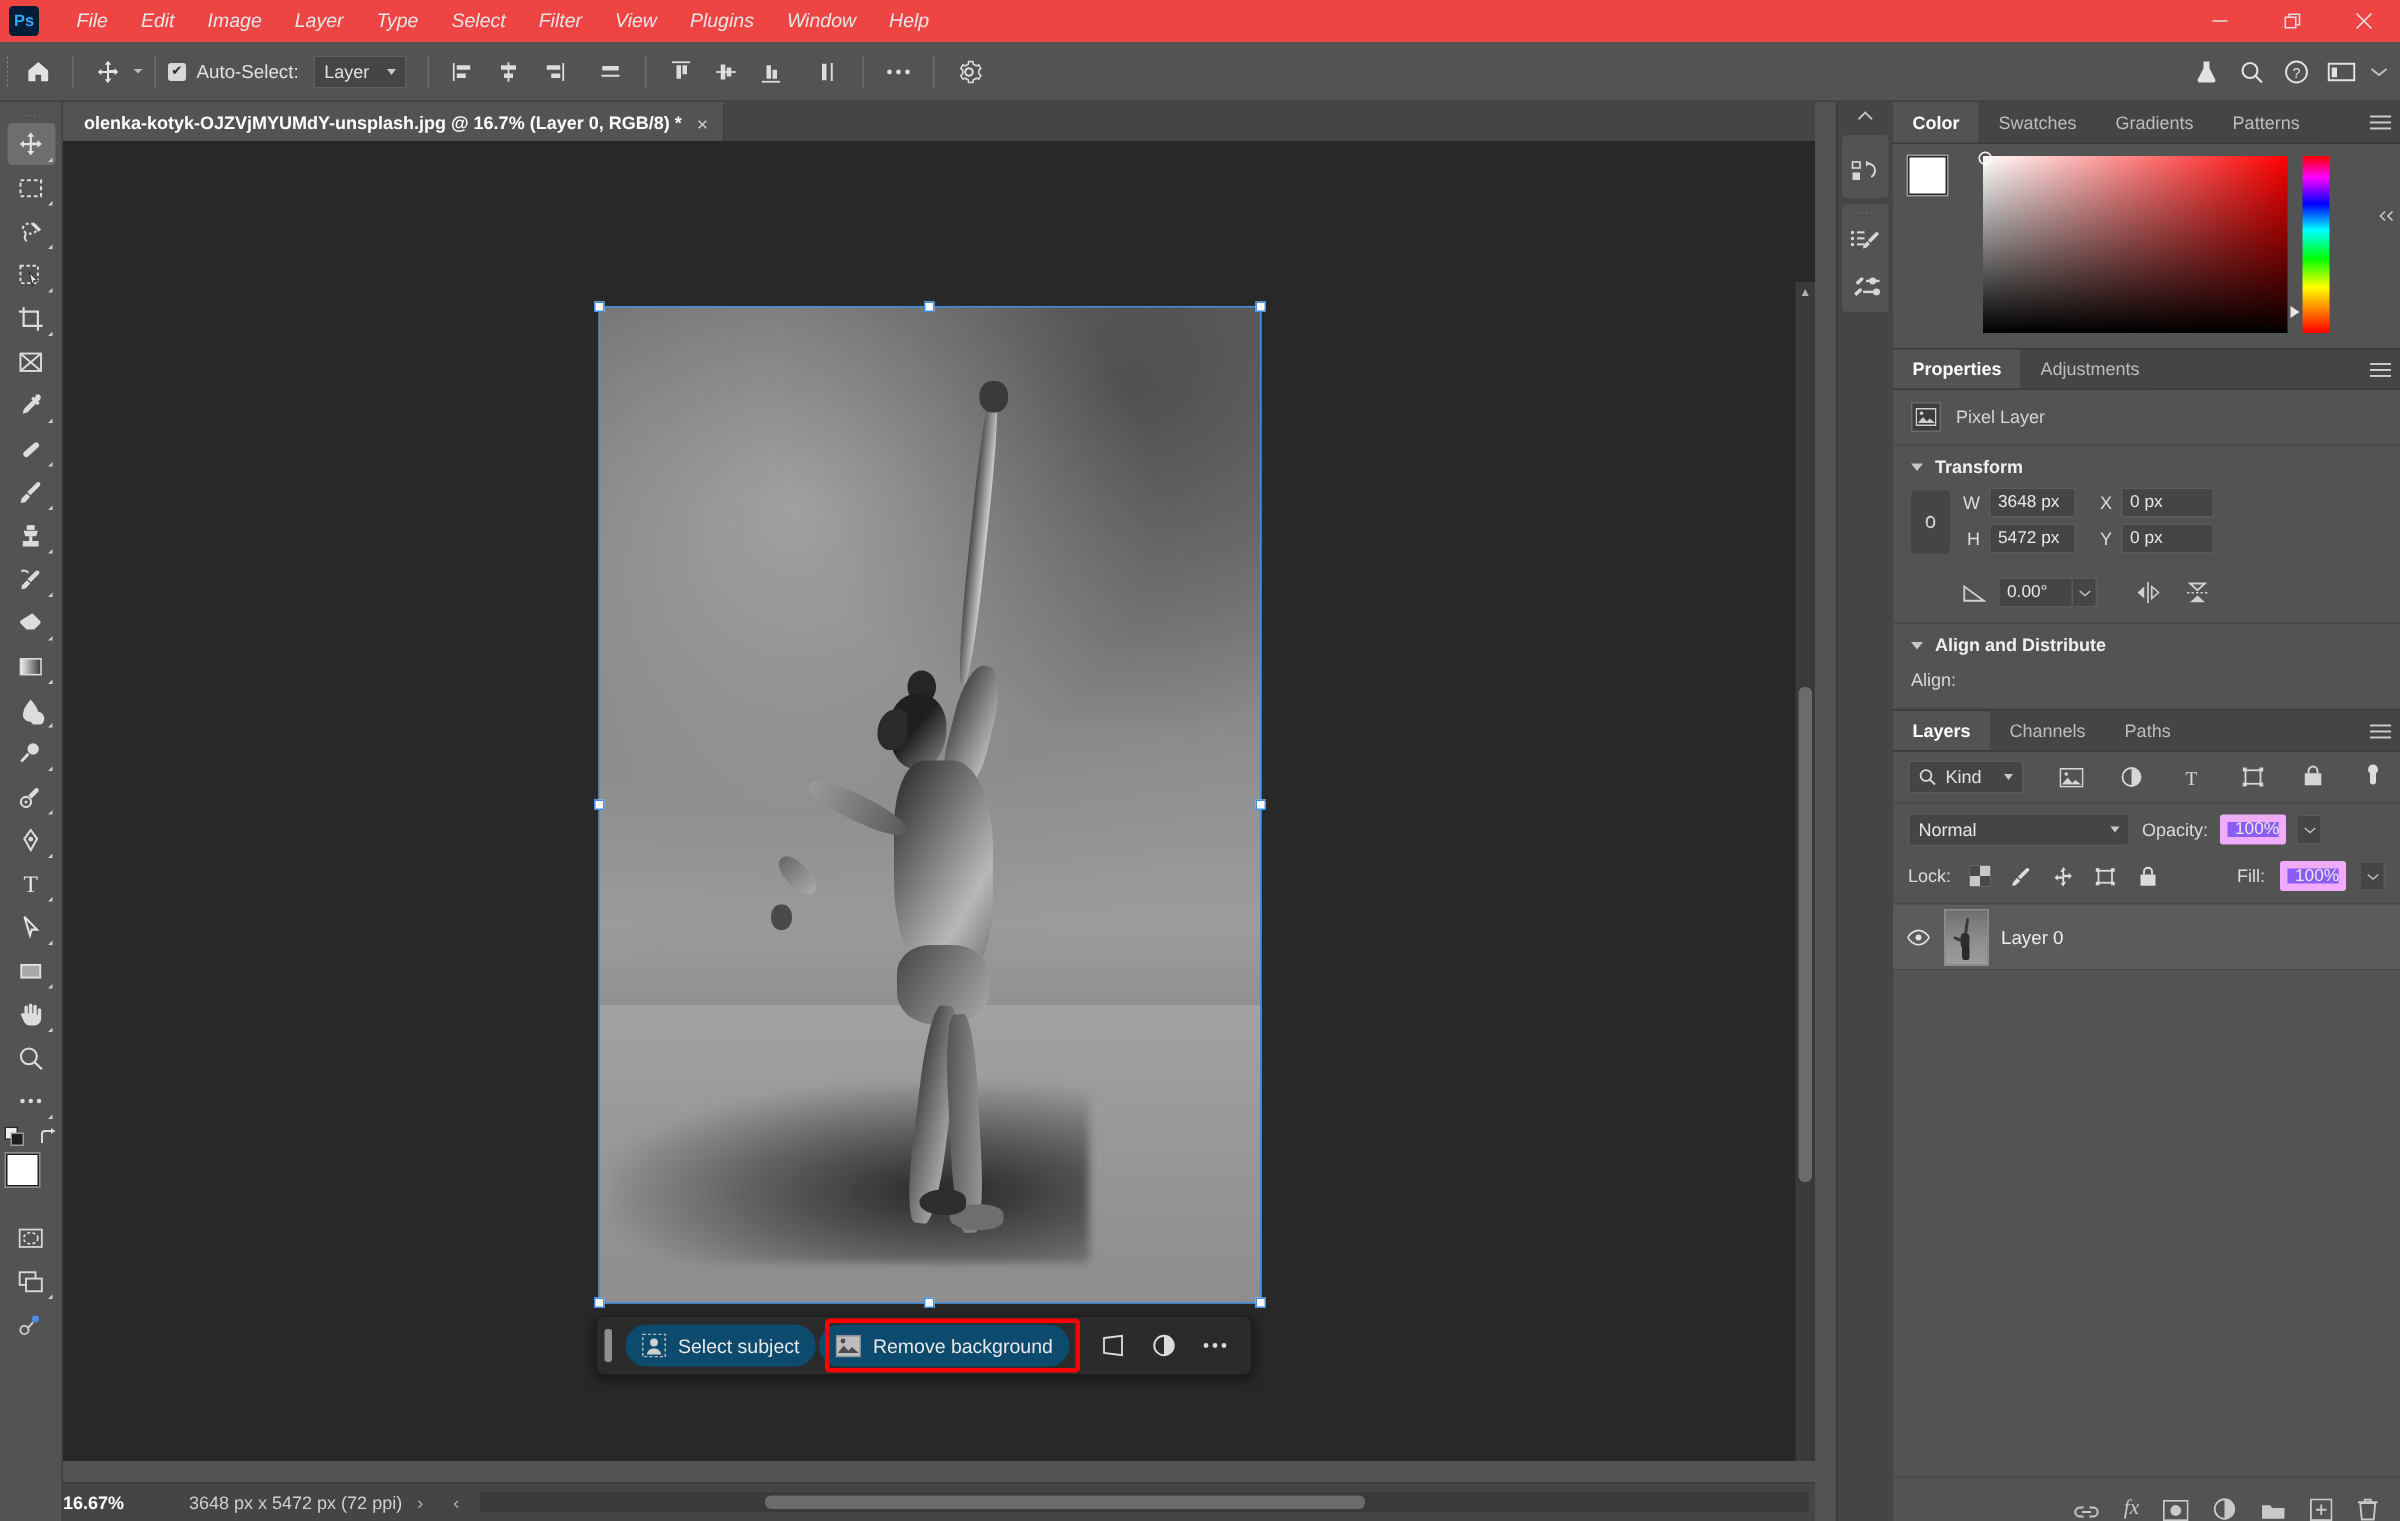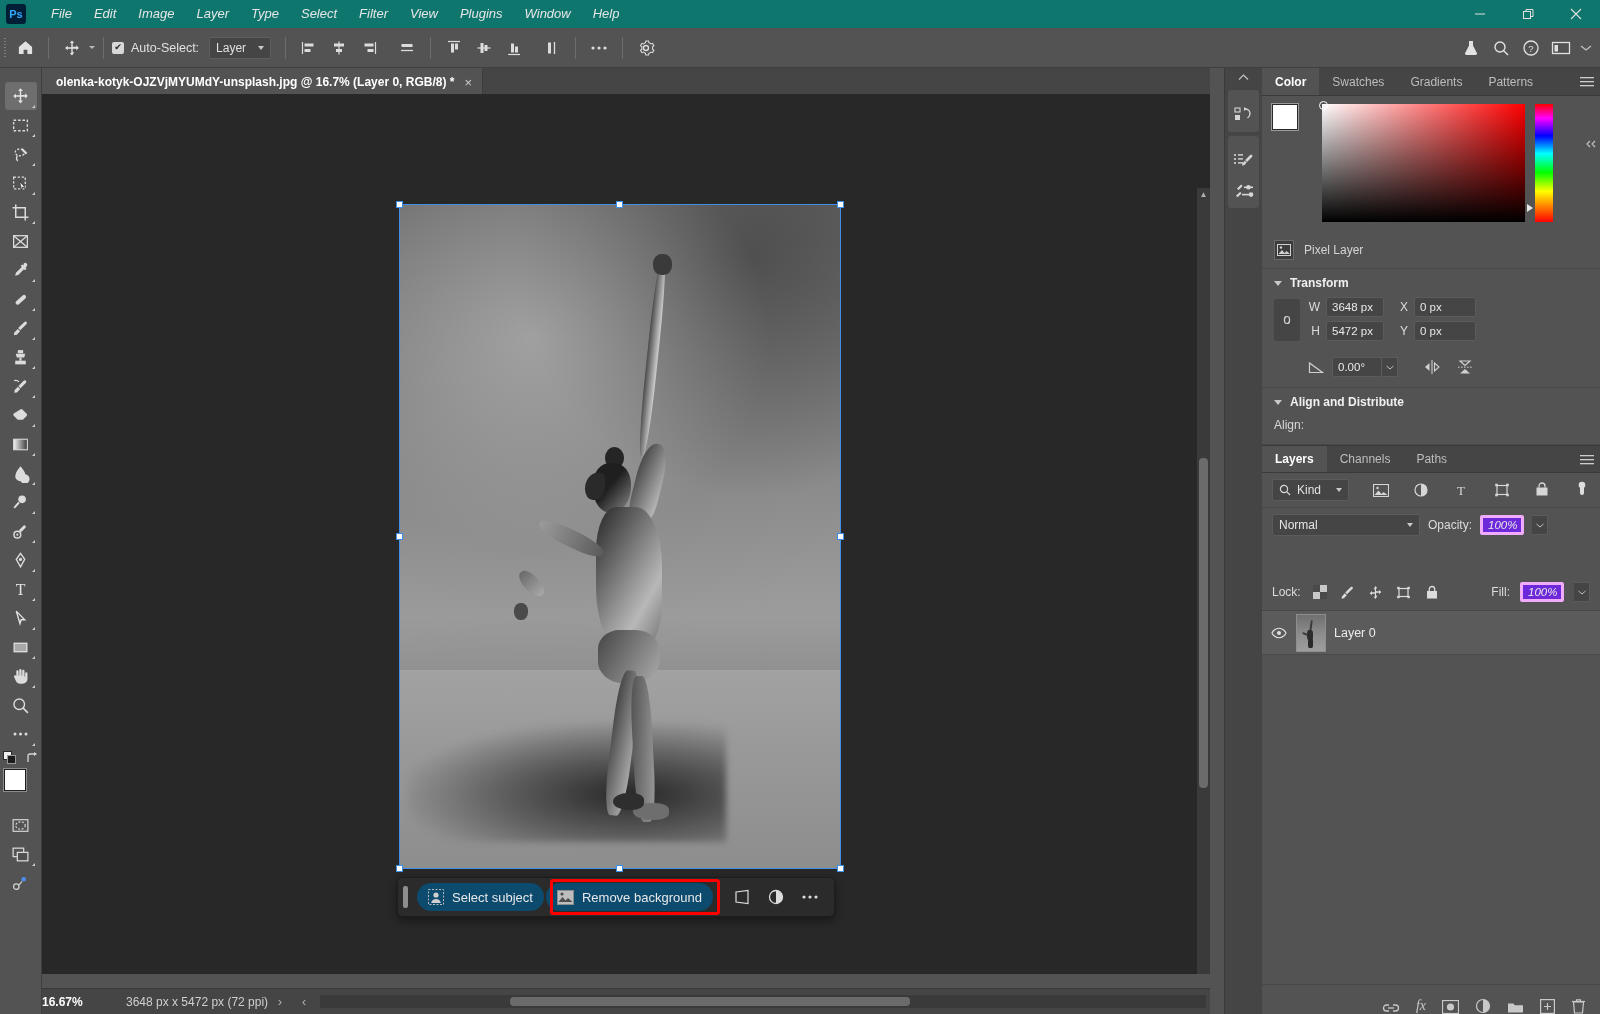--- a/index.html
+++ b/index.html
@@ -10,21 +10,21 @@
     font-size: 12px;
     color: #d4d4d4;
     overflow: hidden;
     -webkit-font-smoothing: antialiased;
   }
   .app { position: relative; width: 1600px; height: 1014px; }
 
   
   .titlebar {
     position: absolute; top: 0; left: 0; width: 1600px; height: 28px;
-    background: #0f766e; display: flex; align-items: center;
+    background: #ef4444; display: flex; align-items: center;
   }
   .ps-logo {
     width: 20px; height: 20px; margin-left: 6px; border-radius: 3px;
     background: #001e36; color: #31a8ff; font-size: 11px; font-weight: bold;
     display: flex; align-items: center; justify-content: center;
     font-family: "Liberation Sans", sans-serif;
   }
   .menu { display: flex; align-items: center; margin-left: 14px; height: 28px; font-style: italic; }
   .menu-item {
     padding: 4px 11px; font-size: 13px; color: #e6e6e6; cursor: default;
@@ -319,25 +319,25 @@
   .filter-icon { width: 22px; height: 22px; display:flex; align-items:center; justify-content:center; color: #d6d6d6; }
   .blend-row {
     display: flex; align-items: center; gap: 8px; padding: 6px 10px;
   }
   .blend-select {
     background: #454545; border: 1px solid #5b5b5b; border-radius: 2px;
     height: 22px; width: 148px; display: flex; align-items: center;
     justify-content: space-between; padding: 0 6px; font-size: 12px; color: #e6e6e6;
   }
   .opacity-field {
-    background: #6d28d9; border: 3px solid #f0abfc; border-radius: 2px;
+    background: #8b5cf6; border: 5px solid #f0abfc; border-radius: 2px;
     height: 20px; width: 44px; display: flex; align-items: center; padding: 0 5px;
-    font-size: 11.5px; color: #e8e8e8; font-style: italic;
-  }
-  .lock-row { display: flex; align-items: center; gap: 10px; padding: 4px 10px 8px 10px; margin-top: 36px; }
+    font-size: 11.5px; color: #e8e8e8;
+  }
+  .lock-row { display: flex; align-items: center; gap: 10px; padding: 4px 10px 8px 10px; }
   .lock-icon { width: 18px; height: 18px; display:flex; align-items:center; justify-content:center; color:#d8d8d8; }
   .layer-list { flex: 1; overflow: hidden; border-top: 1px solid #484848; }
   .layer-row {
     display: flex; align-items: center; gap: 8px; height: 44px; padding: 0 8px;
     background: #5b5b5b; border-bottom: 1px solid #4a4a4a;
   }
   .eye { width: 18px; display:flex; align-items:center; justify-content:center; color:#e0e0e0; }
   .layer-thumb {
     width: 30px; height: 38px; border: 1px solid #8e8e8e; background: #7c7c7c;
     position: relative; overflow: hidden;
@@ -909,20 +909,31 @@
         <div class="cfg"></div>
       </div>
       <div class="color-field">
         <div class="color-picker-dot"></div>
       </div>
       <div class="hue-strip">
         <div class="hue-marker"></div>
       </div>
     </div>
 
+    <div class="panel-tabs" style="border-top:1px solid #3a3a3a;">
+      <div class="ptab active">Properties</div>
+      <div class="ptab">Adjustments</div>
+      <div class="panel-menu">
+        <svg width="14" height="12" viewBox="0 0 14 12">
+            <rect y="1" width="14" height="1.3" fill="#cdcdcd"></rect>
+            <rect y="5" width="14" height="1.3" fill="#cdcdcd"></rect>
+            <rect y="9" width="14" height="1.3" fill="#cdcdcd"></rect>
+          </svg>
+      </div>
+    </div>
     <div class="prop-body">
       <div class="prop-row-type">
         <div class="thumb-box">
           <svg width="14" height="12" viewBox="0 0 14 12">
               <rect x="0.5" y="0.5" width="13" height="11" fill="none" stroke="#d0d0d0"></rect>
               <path d="M1.5 10l3.5-4 2.5 3 2-2 3.5 3z" fill="#d0d0d0"></path>
               <circle cx="4" cy="3.5" r="1.2" fill="#d0d0d0"></circle>
             </svg>
         </div>
         <span>Pixel Layer</span>

